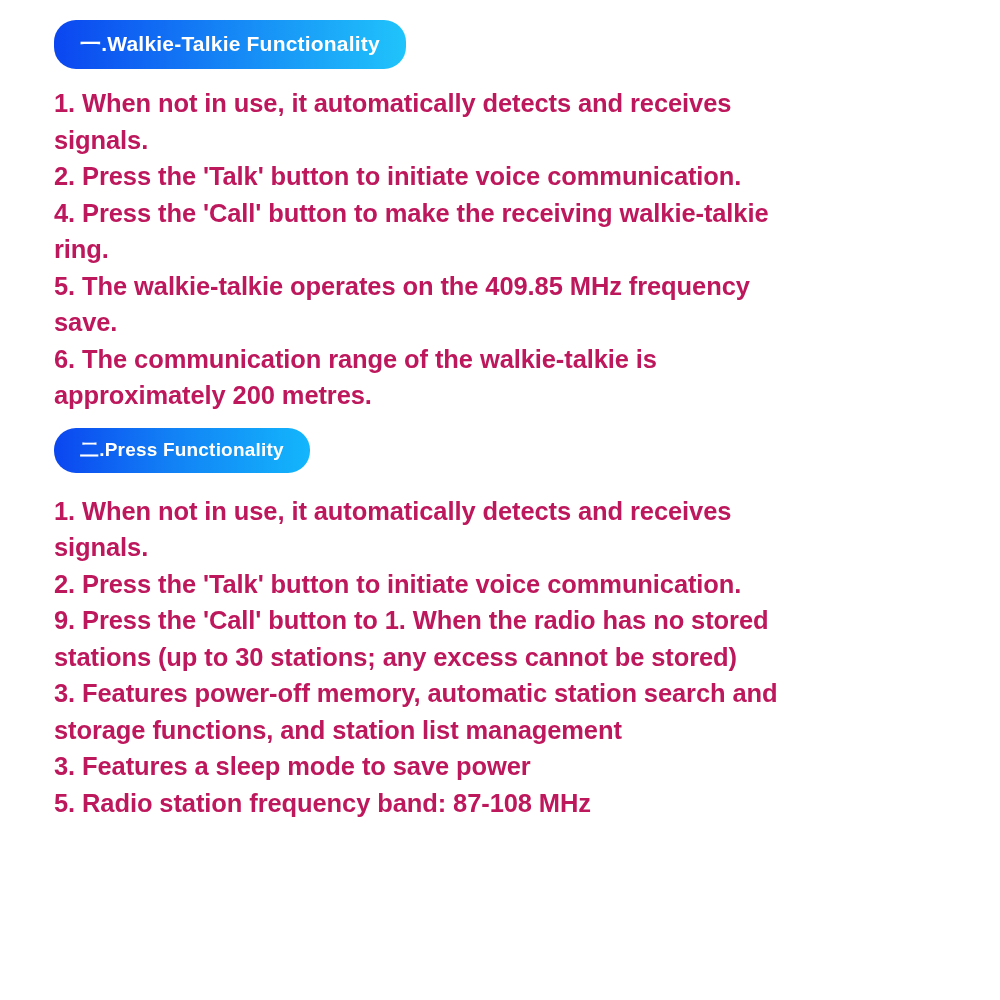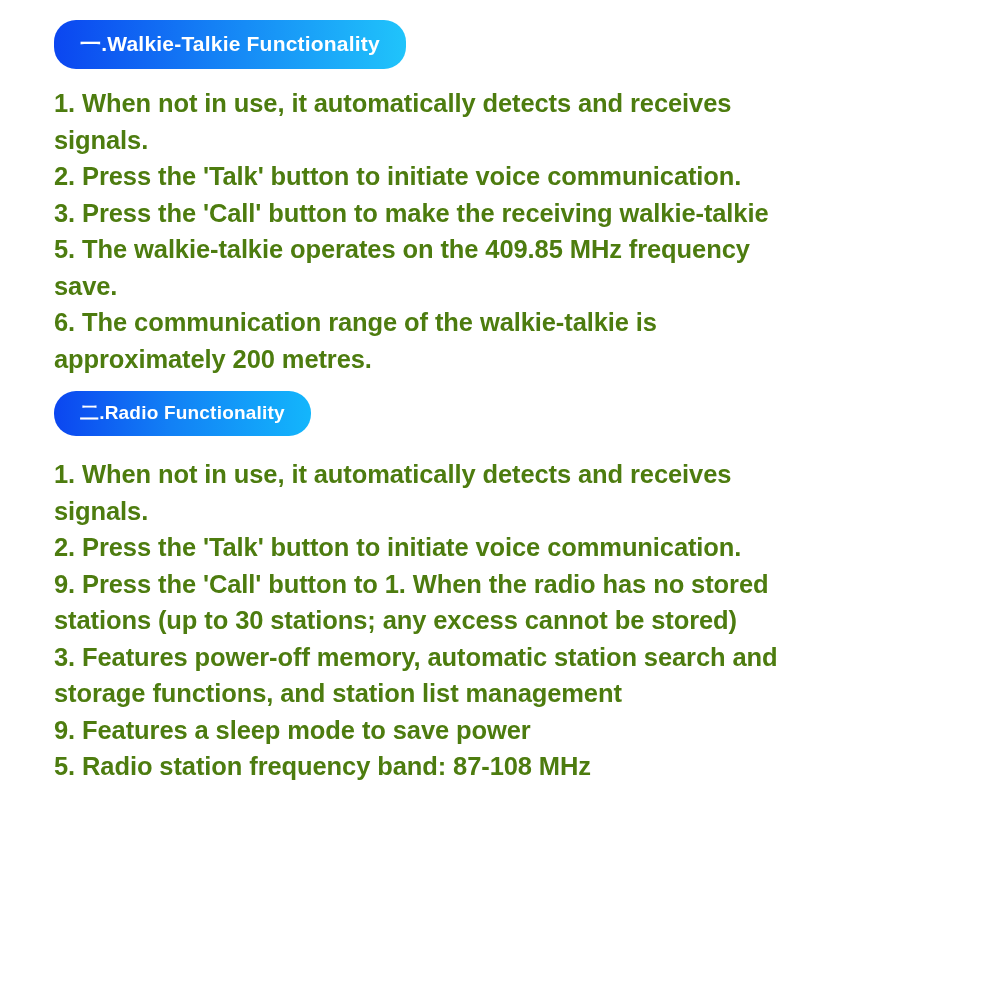--- a/index.html
+++ b/index.html
@@ -48,21 +48,21 @@
     margin-top: 10px;
   }
   .pill .cn {
     font-family: "DejaVu Sans", sans-serif;
     font-weight: bold;
   }
   .body-text {
     font-size: 25.5px;
     line-height: 36.5px;
     font-weight: bold;
-    color: #4d7c0f;
+    color: #be185d;
     margin: 14px 0 0 24px;
     max-width: 880px;
     letter-spacing: -0.1px;
   }
   .body-text .line {
     display: block;
   }
   .block-1 {
     margin-top: 16px;
   }
@@ -76,38 +76,39 @@
 <div class="page">
 
   <div class="section">
     <div class="pill pill-1">
       <span class="cn">一</span><span>.Walkie-Talkie Functionality</span>
     </div>
     <div class="body-text block-1">
       <span class="line">1. When not in use, it automatically detects and receives</span>
       <span class="line">signals.</span>
       <span class="line">2. Press the 'Talk' button to initiate voice communication.</span>
-      <span class="line">3. Press the 'Call' button to make the receiving walkie-talkie</span>
+      <span class="line">4. Press the 'Call' button to make the receiving walkie-talkie</span>
+      <span class="line">ring.</span>
       <span class="line">5. The walkie-talkie operates on the 409.85 MHz frequency</span>
       <span class="line">save.</span>
       <span class="line">6. The communication range of the walkie-talkie is</span>
       <span class="line">approximately 200 metres.</span>
     </div>
   </div>
 
   <div class="section">
     <div class="pill pill-2">
-      <span class="cn">二</span><span>.Radio Functionality</span>
+      <span class="cn">二</span><span>.Press Functionality</span>
     </div>
     <div class="body-text block-2">
       <span class="line">1. When not in use, it automatically detects and receives</span>
       <span class="line">signals.</span>
       <span class="line">2. Press the 'Talk' button to initiate voice communication.</span>
       <span class="line">9. Press the 'Call' button to 1. When the radio has no stored</span>
       <span class="line">stations (up to 30 stations; any excess cannot be stored)</span>
       <span class="line">3. Features power-off memory, automatic station search and</span>
       <span class="line">storage functions, and station list management</span>
-      <span class="line">9. Features a sleep mode to save power</span>
+      <span class="line">3. Features a sleep mode to save power</span>
       <span class="line">5. Radio station frequency band: 87-108 MHz</span>
     </div>
   </div>
 
 </div>
 
 </body></html>

